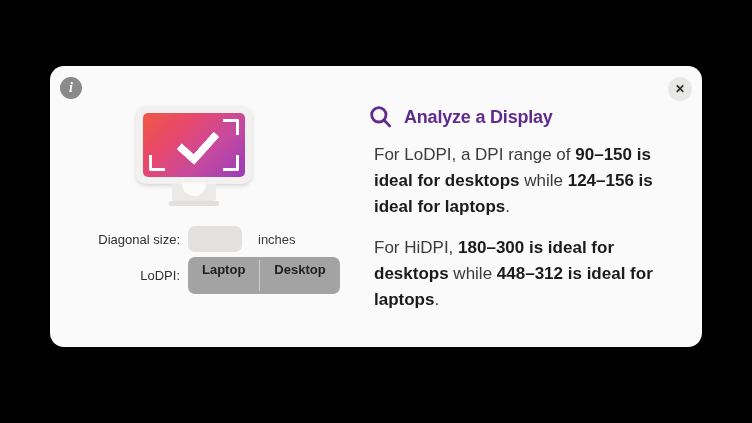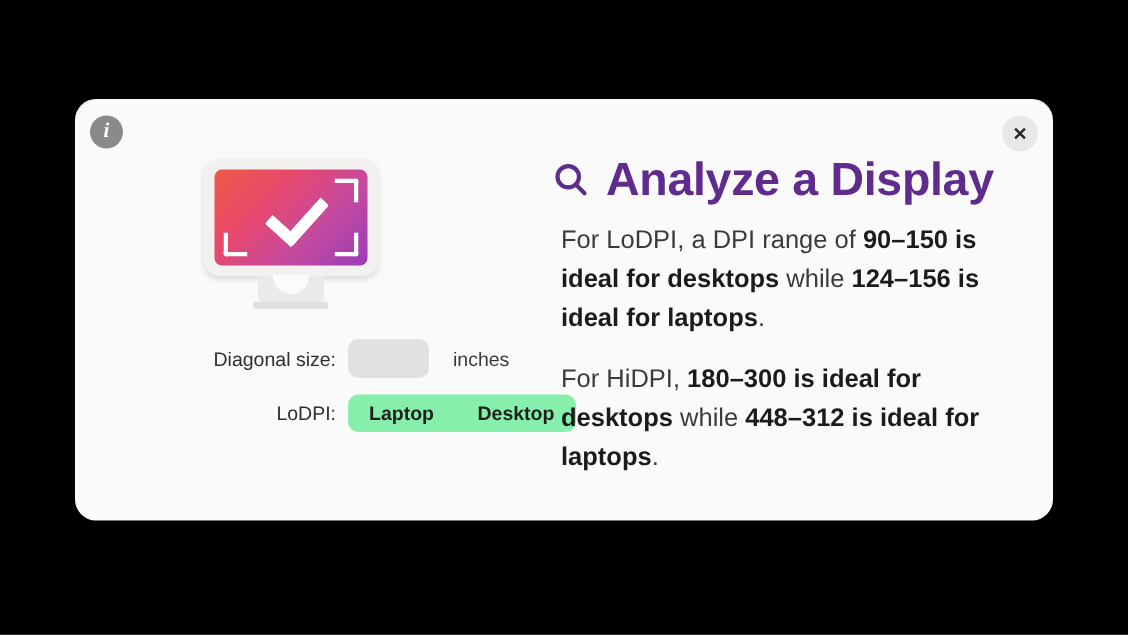--- a/index.html
+++ b/index.html
@@ -173,21 +173,20 @@
     background: #e2e0de;
     border-radius: 2px;
   }
 
   
   .form {
     position: absolute;
     left: 0;
     top: 160px;
     width: 300px;
-    padding-left: 44px;
   }
   .form-row {
     display: flex;
     align-items: center;
     margin-bottom: 10px;
     height: 26px;
   }
   .form-label {
     width: 130px;
     text-align: right;
@@ -216,25 +215,24 @@
     white-space: nowrap;
   }
   .times {
     font-size: 12px;
     color: #3a3a3a;
     margin: 0 7px;
   }
 
   .segmented {
     display: flex;
-    background: #86efac;
+    background: #a3a3a3;
     border-radius: 7px;
     overflow: hidden;
-    height: 25px;
-    align-items: center;
+    height: 37px;
   }
   .segmented button {
     border: none;
     background: transparent;
     font-family: "Liberation Sans", sans-serif;
     font-size: 13px;
     font-weight: bold;
     color: #1f1f1f;
     padding: 0 14px;
     cursor: pointer;
@@ -258,21 +256,21 @@
     align-items: center;
     margin-bottom: 12px;
   }
   .search-icon {
     width: 26px;
     height: 26px;
     margin-right: 10px;
     flex: 0 0 auto;
   }
   .page-title {
-    font-size: 31px;
+    font-size: 18px;
     font-weight: bold;
     color: #5f2b8c;
     line-height: 1;
     letter-spacing: -0.2px;
   }
   .para {
     font-size: 17px;
     color: #3b3b3b;
     line-height: 1.52;
     margin: 0 0 16px 6px;

